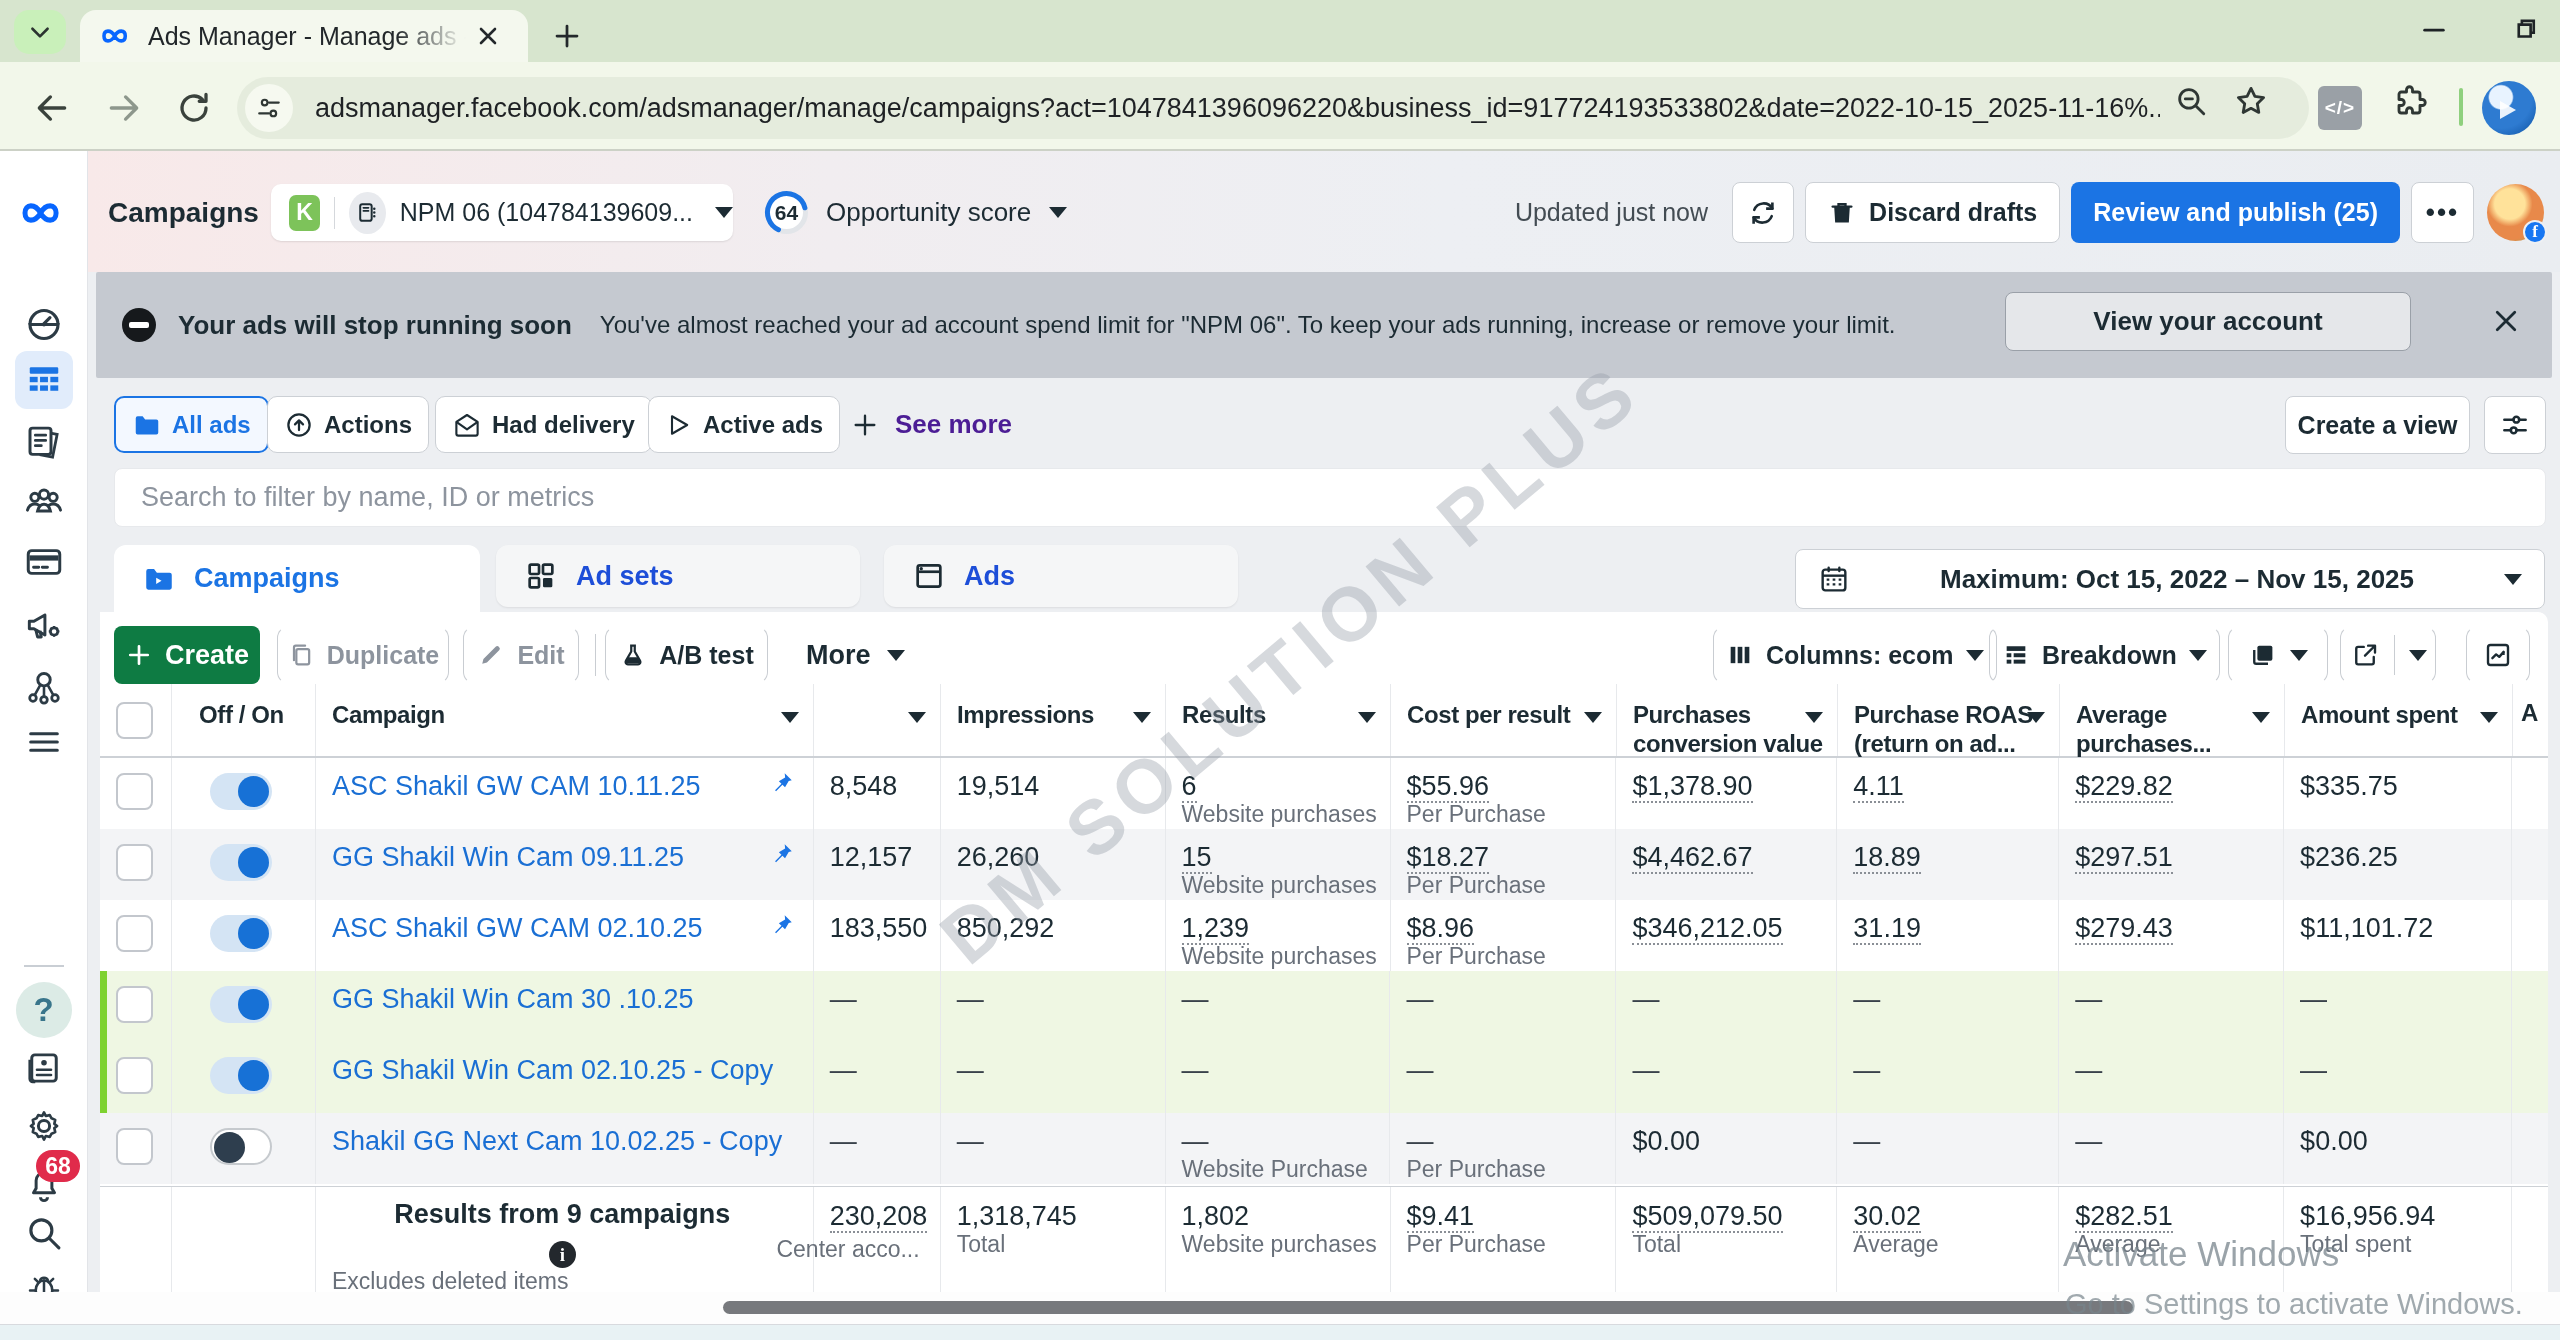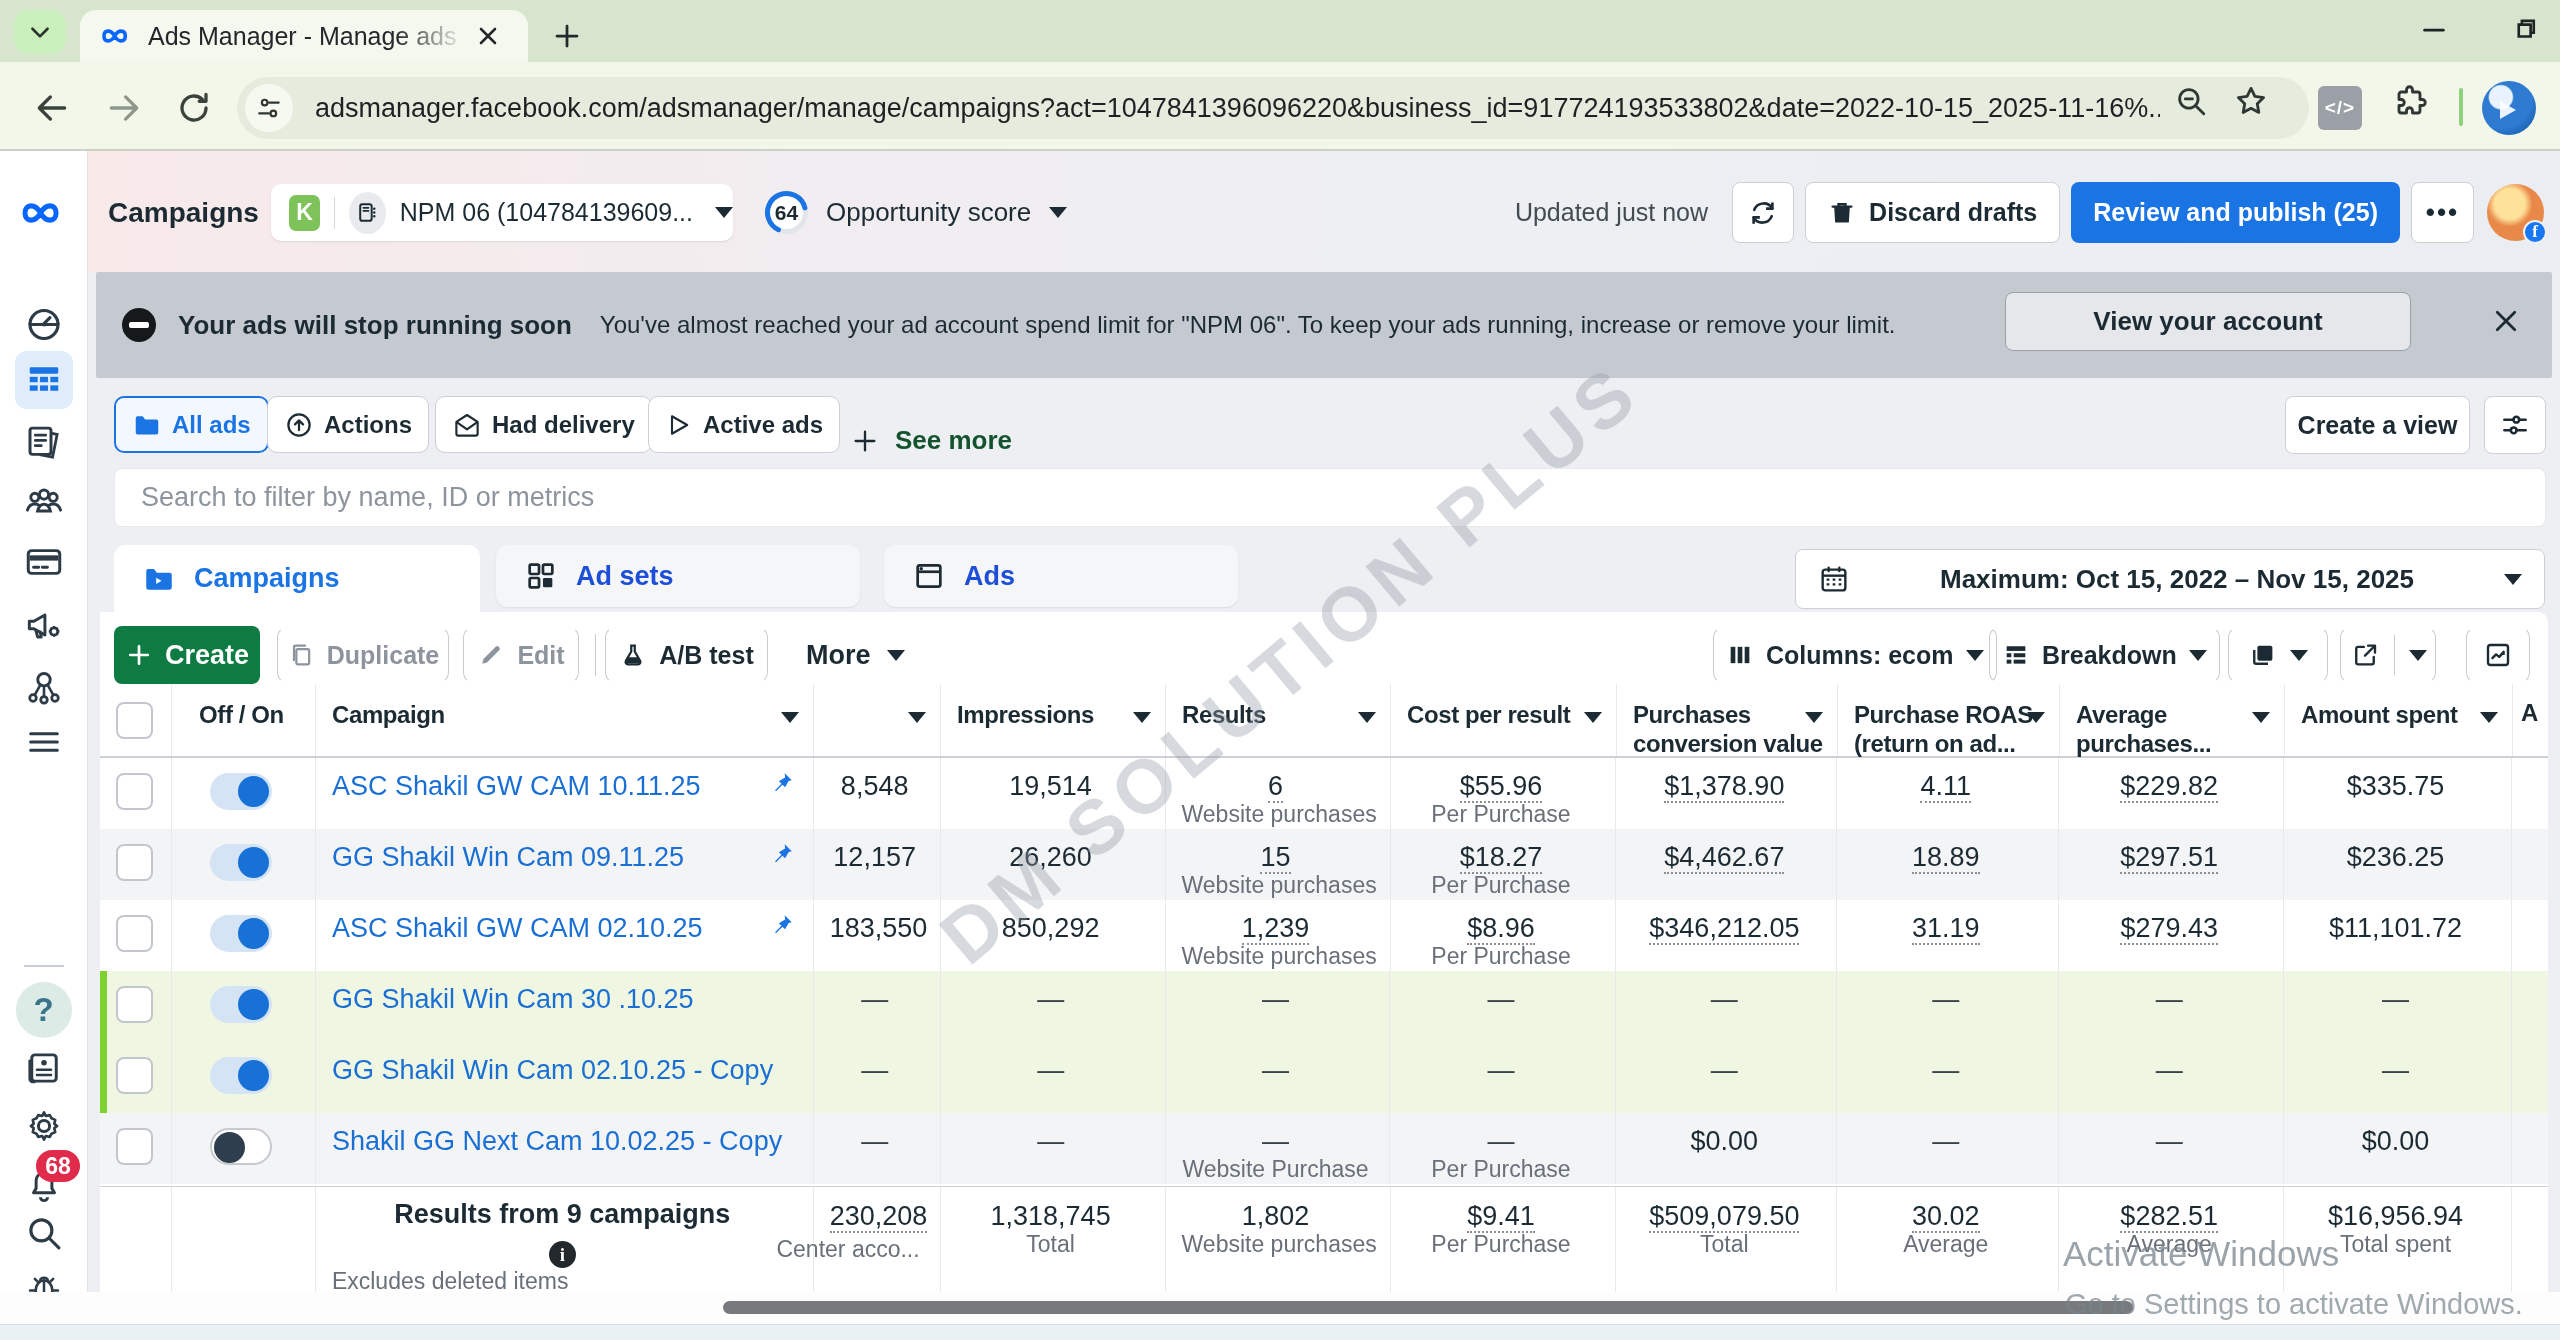--- a/index.html
+++ b/index.html
@@ -66,21 +66,21 @@
   .banner-ic { width:34px; height:34px; border-radius:50%; background:#16191c; margin-left:26px; position:relative; flex:none; }
   .banner-ic::after { content:""; position:absolute; left:7px; top:14px; width:20px; height:6px; border-radius:2px; background:#fff; }
   .banner-title { font-size:26px; font-weight:bold; margin-left:22px; white-space:nowrap; }
   .banner-msg { font-size:24px; margin-left:28px; white-space:nowrap; }
   .banner-btn { position:absolute; left:2005px; top:292px; width:406px; height:59px; font-size:26px; background:rgba(255,255,255,.55); border:1px solid #9aa0a8; }
   .banner-x { position:absolute; left:2482px; top:297px; width:48px; height:48px; display:flex; align-items:center; justify-content:center; color:#1c2b33; }
 
   
   .chip { position:absolute; top:396px; height:57px; background:#fff; border:1px solid #ccd0d5; border-radius:10px; display:flex; align-items:center; font-size:24px; font-weight:bold; color:#1c2b33; padding:0 16px; gap:10px; white-space:nowrap; }
   .chip-active { border:2px solid #1b74e4; color:#1b74e4; background:#f3f8ff; }
-  .see-more { position:absolute; left:851px; top:412px; height:57px; display:flex; align-items:center; gap:16px; font-size:26px; font-weight:600; color:#14532d; white-space:nowrap; }
+  .see-more { position:absolute; left:851px; top:396px; height:57px; display:flex; align-items:center; gap:16px; font-size:26px; font-weight:600; color:#4c1d95; white-space:nowrap; }
   .create-view { position:absolute; left:2285px; top:396px; width:185px; height:58px; font-size:25px; white-space:nowrap; }
   .filter-gear { position:absolute; left:2484px; top:396px; width:62px; height:58px; }
 
   
   .searchbar { position:absolute; left:114px; top:468px; width:2432px; height:59px; background:#fff; border-radius:8px; border:1px solid #e7e9ec; display:flex; align-items:center; }
   .searchbar input { border:none; outline:none; background:transparent; font-size:27px; color:#1c2b33; margin-left:26px; width:1500px; font-family:"Liberation Sans",sans-serif; }
   .searchbar input::placeholder { color:#8d949e; }
 
   
   .ltab { position:absolute; top:545px; height:67px; border-radius:12px 12px 0 0; display:flex; align-items:center; font-size:27px; font-weight:bold; gap:18px; padding:0 28px; white-space:nowrap; }
@@ -97,21 +97,21 @@
   .tbtn { border:1.5px solid #c9cdd2; border-top-color:transparent; border-bottom-color:transparent; border-radius:12px; display:flex; align-items:center; justify-content:center; gap:12px; font-size:25px; font-weight:600; color:#1c2b33; height:58px; white-space:nowrap; }
   .tbtn-dis { color:#8d949e; }
   .atb-sep { position:absolute; left:495px; top:22px; width:0; height:42px; border-left:1.5px solid #c9cdd2; }
 
   
   .thead { position:absolute; left:0; top:72px; width:2448px; height:74px; display:flex; border-bottom:2px solid #cdd1d6; }
   .trow { position:absolute; left:0; width:2448px; height:71px; display:flex; }
   .tfoot { position:absolute; left:0; top:574px; width:2448px; height:106px; display:flex; border-top:1px solid #cdd1d6; background:#fff; }
   .td { height:100%; border-right:1px solid #e7e9ec; padding:8px 20px 0 16px; font-size:27px; position:relative; line-height:30px; }
   .td:last-child { border-right:none; }
-  .num { text-align:center; }
+  .num { text-align:left; }
   .th { font-weight:bold; color:#1c2b33; padding-top:16px; font-size:24px; line-height:29px; letter-spacing:-0.4px; }
   .sub { font-size:23px; color:#69707a; margin-top:1px; white-space:nowrap; line-height:25px; }
   .dash { color:#39424b; }
   .dot { border-bottom:2px dotted #8a8f96; }
   .caret { width:0; height:0; border-left:11px solid transparent; border-right:11px solid transparent; border-top:13px solid #1c2b33; display:inline-block; }
   .caret-sm { border-left-width:9px; border-right-width:9px; border-top-width:11px; }
   .th-caret { position:absolute; right:14px; top:28px; }
   .cb { width:37px; height:37px; border:2px solid #c3c7cd; border-radius:8px; background:#fff; }
   .tgl { width:62px; height:37px; border-radius:19px; background:#d4e4f4; position:relative; }
   .tgl::after { content:""; position:absolute; right:3px; top:3px; width:31px; height:31px; border-radius:50%; background:#1771d6; }

